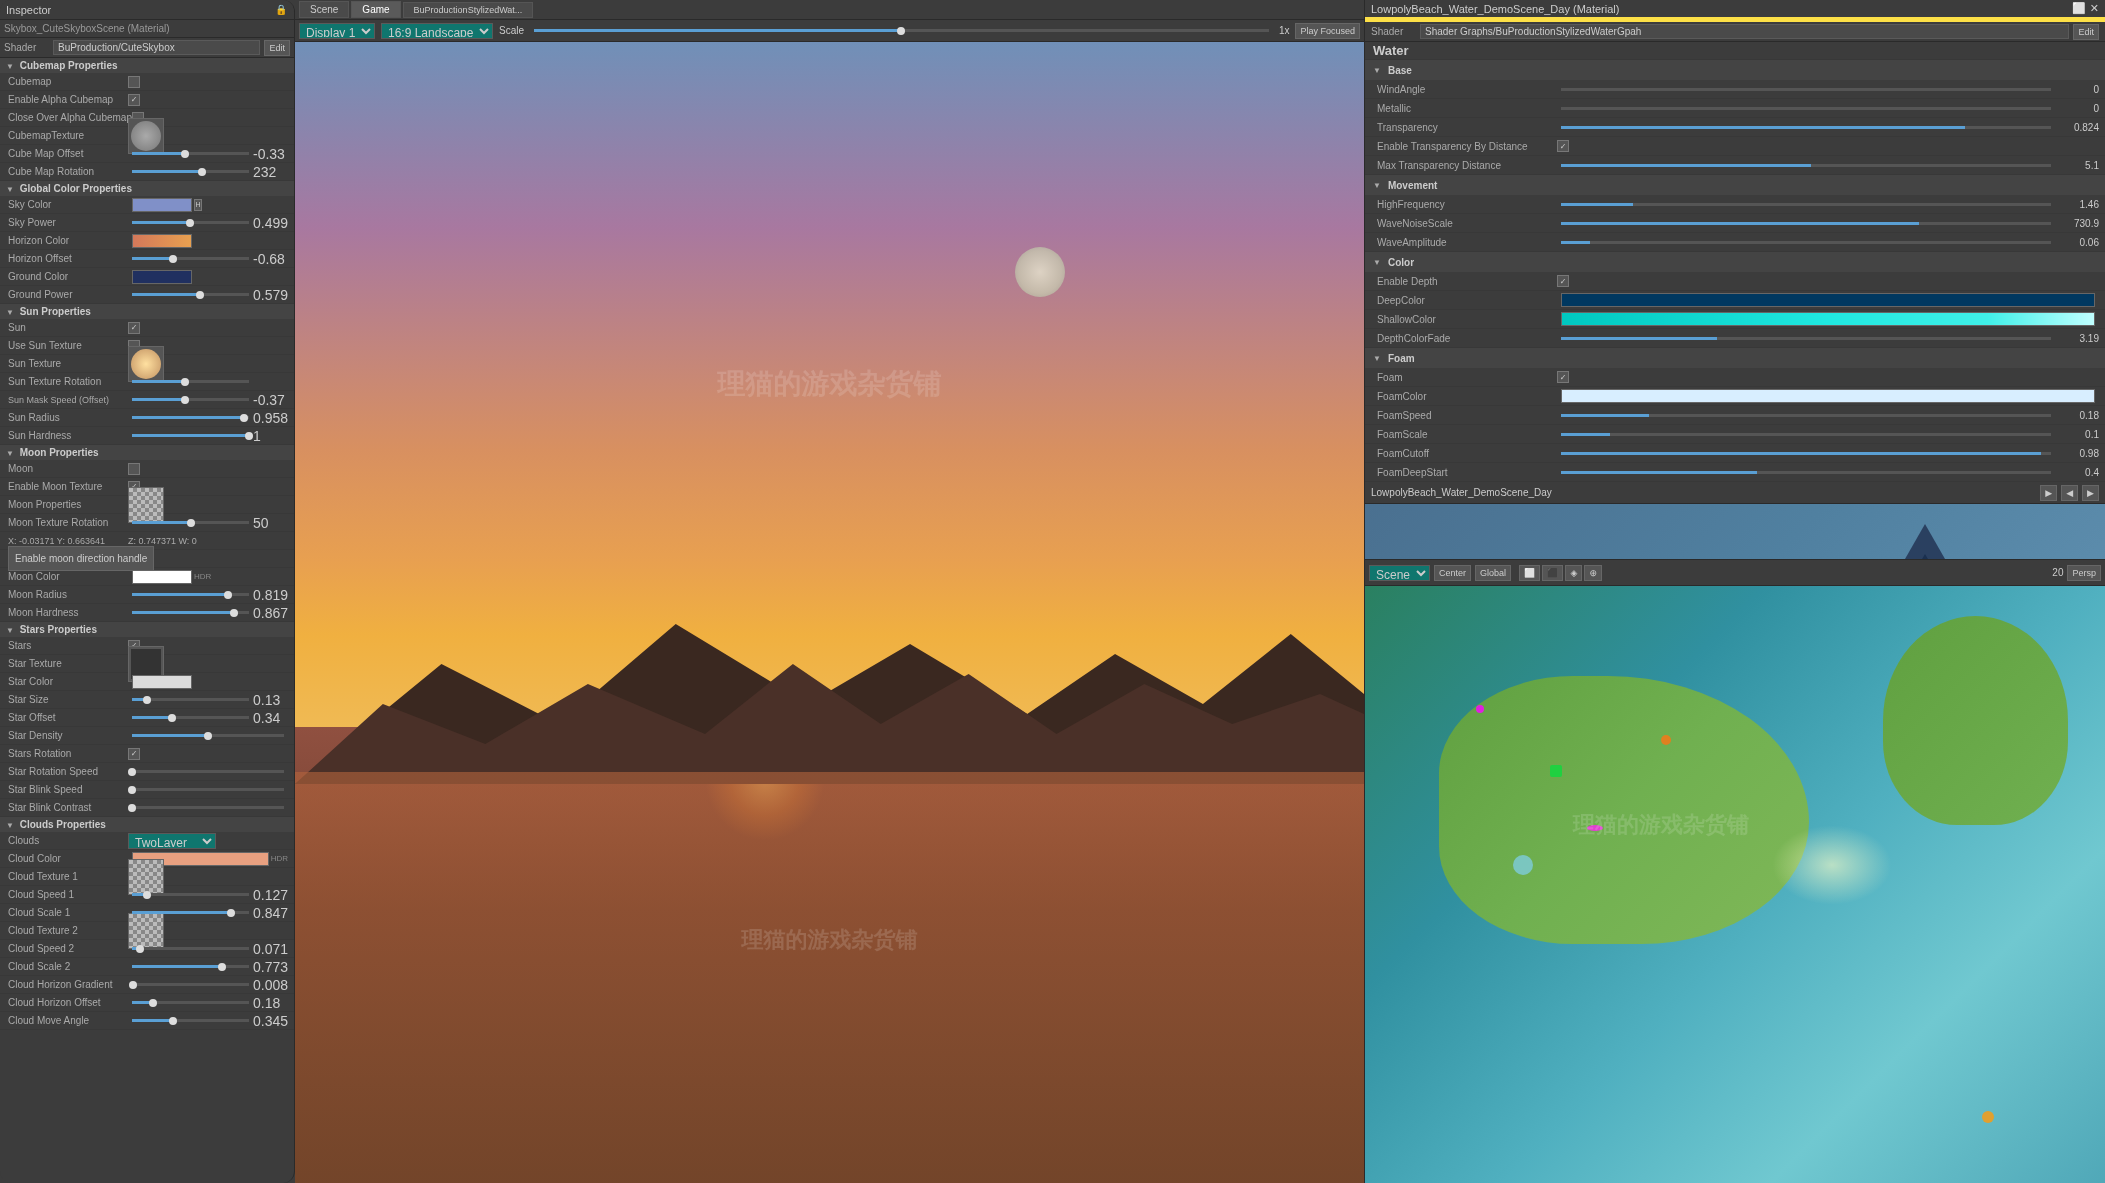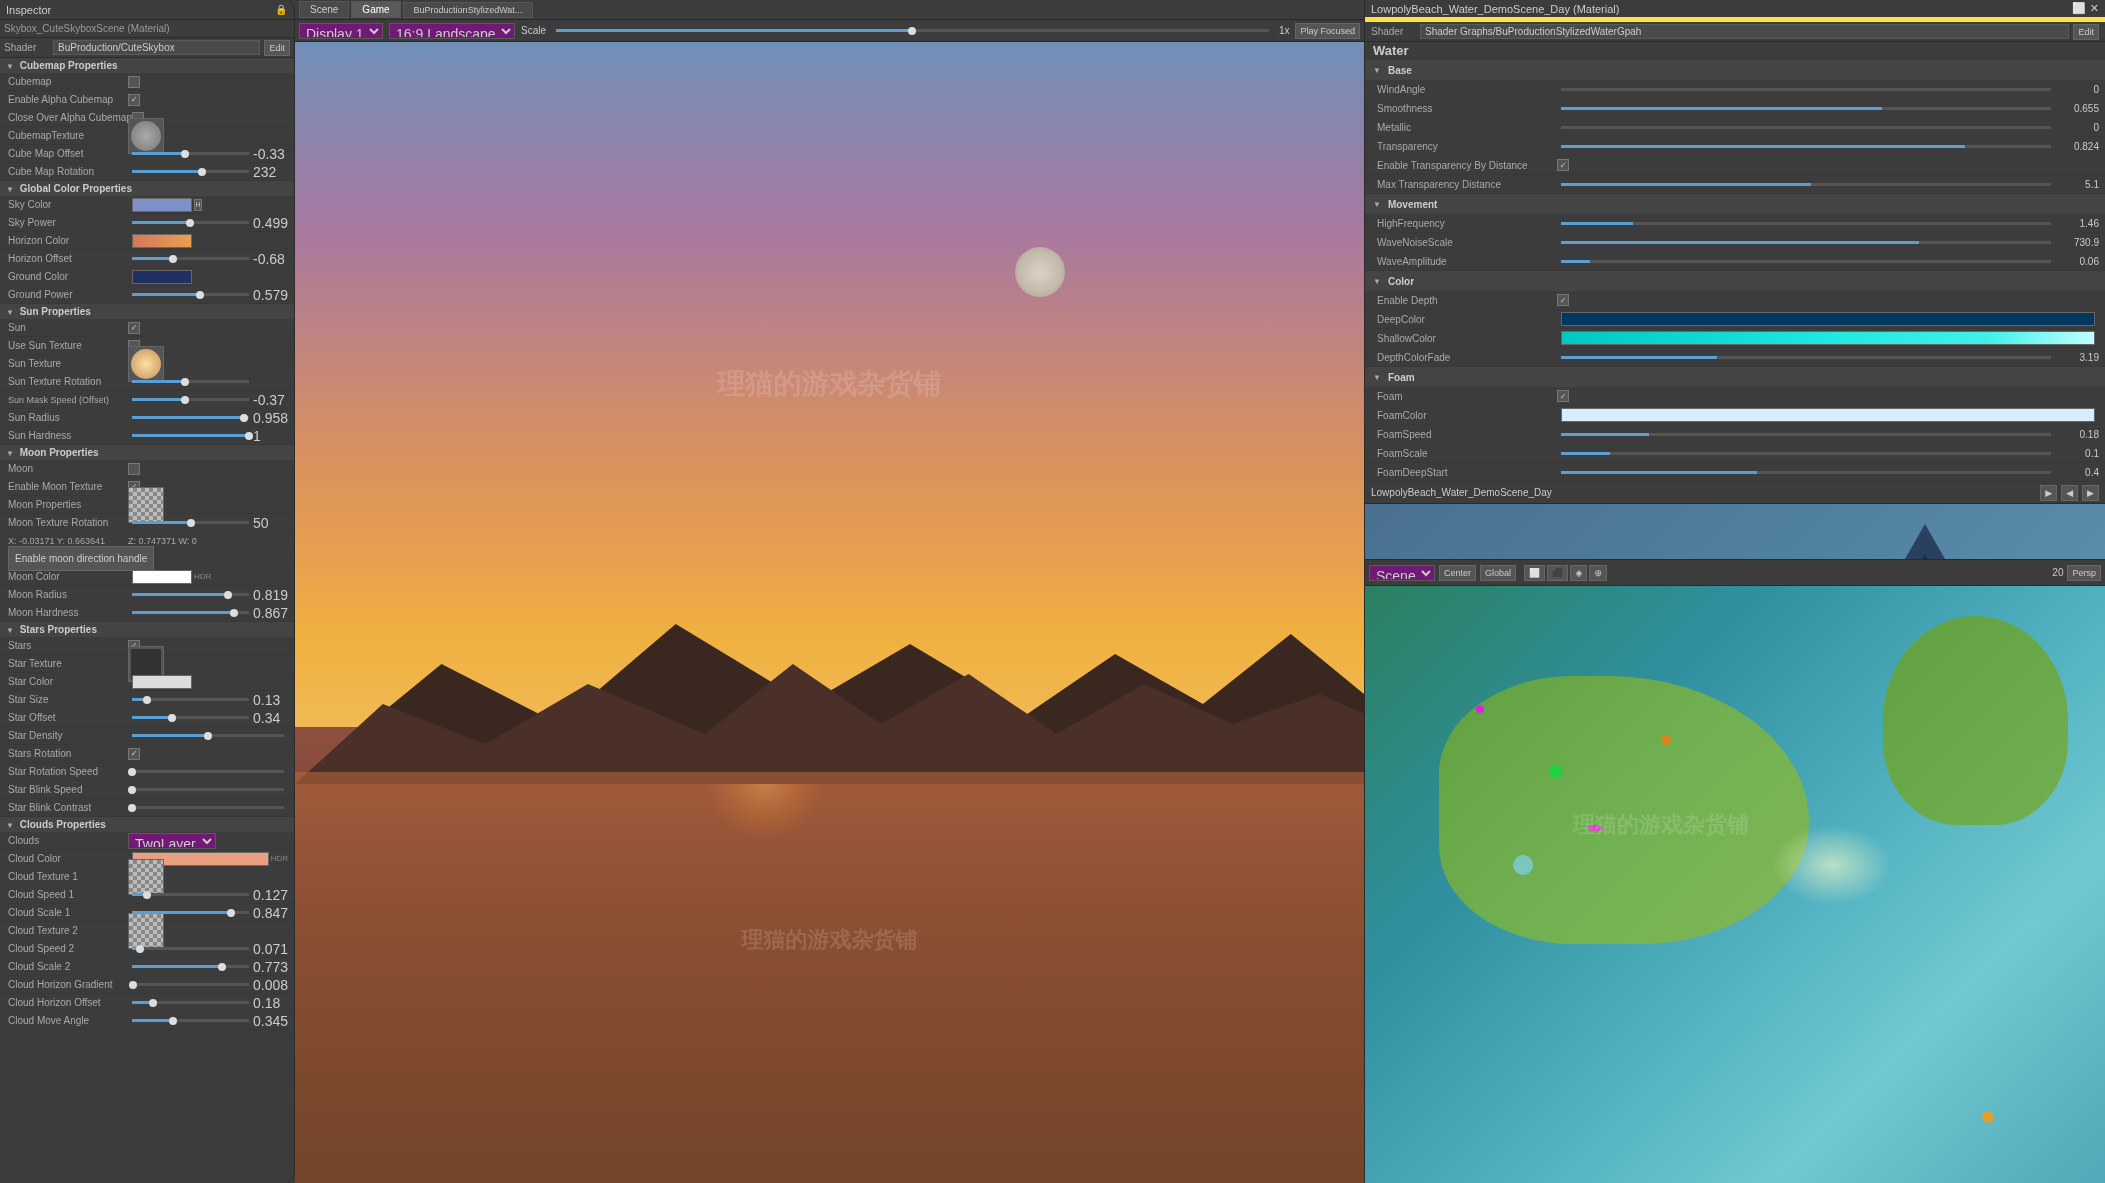--- a/index.html
+++ b/index.html
@@ -380,24 +380,24 @@
 
     .scene-canvas {
       width: 100%;
       height: calc(100% - 26px);
       background: linear-gradient(180deg, #2a6080 0%, #3a8090 30%, #5ab0c0 50%, #7ad0d0 70%, #4a9090 100%);
       position: relative;
       overflow: hidden;
     }
 
     .dropdown-select {
-      background: #701a75;
+      background: #0f766e;
       border: 1px solid #5a5a5a;
       color: #ccc;
-      font-size: 14px;
+      font-size: 12px;
       padding: 1px 2px;
       height: 16px;
     }
 
     .btn-small {
       background: #555;
       border: 1px solid #666;
       color: #ccc;
       font-size: 9px;
       padding: 1px 4px;
@@ -861,27 +861,20 @@
       <span>Base</span>
     </div>
     <div class="r-prop-row">
       <span class="r-prop-label">WindAngle</span>
       <div class="r-slider-track">
         <div class="r-slider-fill" style="width:0%;"></div>
       </div>
       <span class="r-prop-value">0</span>
     </div>
     <div class="r-prop-row">
-      <span class="r-prop-label">Smoothness</span>
-      <div class="r-slider-track">
-        <div class="r-slider-fill" style="width:65.5%;"></div>
-      </div>
-      <span class="r-prop-value">0.655</span>
-    </div>
-    <div class="r-prop-row">
       <span class="r-prop-label">Metallic</span>
       <div class="r-slider-track">
         <div class="r-slider-fill" style="width:0%;"></div>
       </div>
       <span class="r-prop-value">0</span>
     </div>
     <div class="r-prop-row">
       <span class="r-prop-label">Transparency</span>
       <div class="r-slider-track">
         <div class="r-slider-fill" style="width:82.4%;"></div>
@@ -968,20 +961,27 @@
         <div class="r-slider-fill" style="width:18%;"></div>
       </div>
       <span class="r-prop-value">0.18</span>
     </div>
     <div class="r-prop-row">
       <span class="r-prop-label">FoamScale</span>
       <div class="r-slider-track">
         <div class="r-slider-fill" style="width:10%;"></div>
       </div>
       <span class="r-prop-value">0.1</span>
+    </div>
+    <div class="r-prop-row">
+      <span class="r-prop-label">FoamCutoff</span>
+      <div class="r-slider-track">
+        <div class="r-slider-fill" style="width:98%;"></div>
+      </div>
+      <span class="r-prop-value">0.98</span>
     </div>
     <div class="r-prop-row">
       <span class="r-prop-label">FoamDeepStart</span>
       <div class="r-slider-track">
         <div class="r-slider-fill" style="width:40%;"></div>
       </div>
       <span class="r-prop-value">0.4</span>
     </div>
 
     <div class="material-footer-bar">

